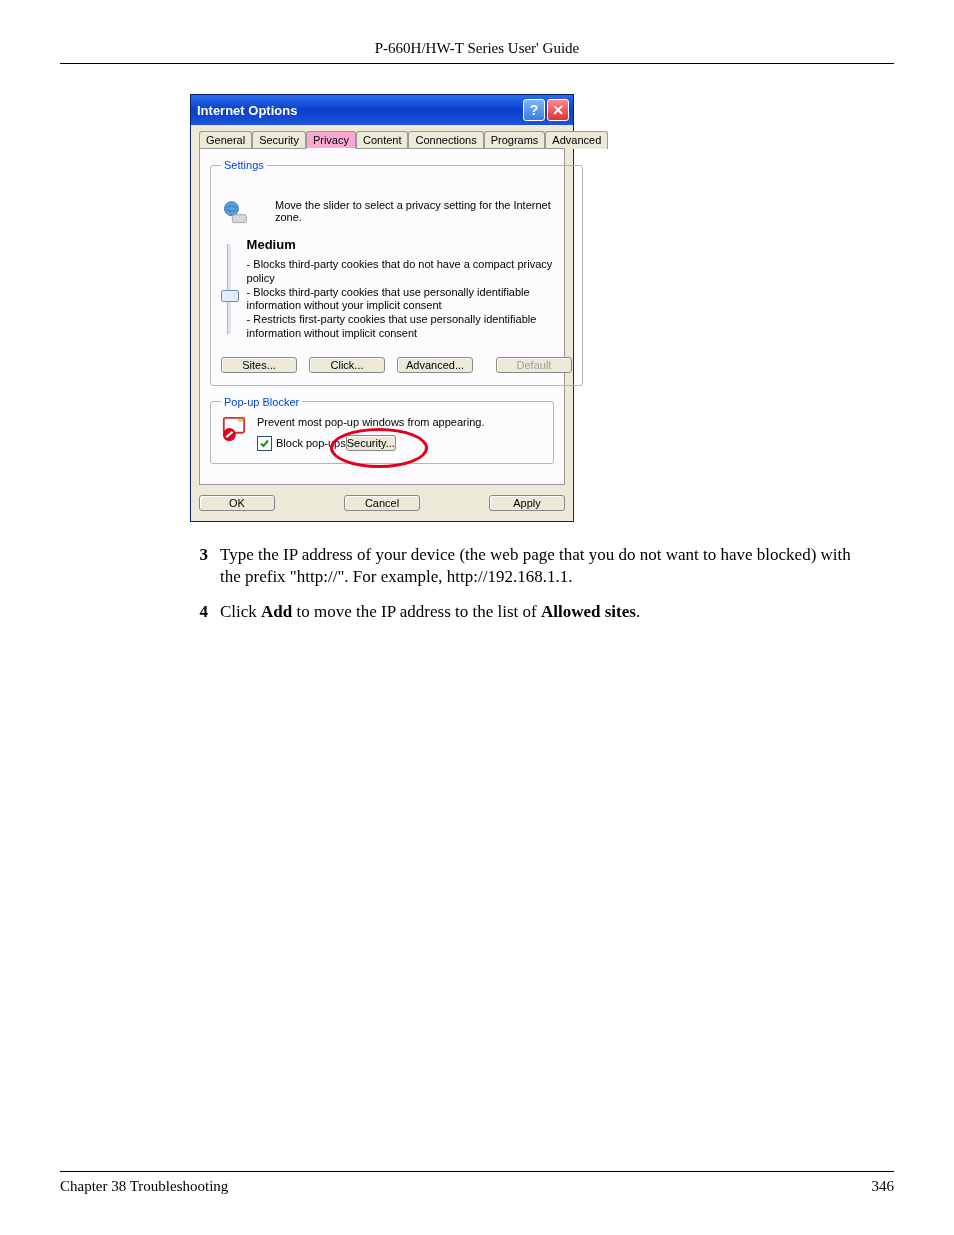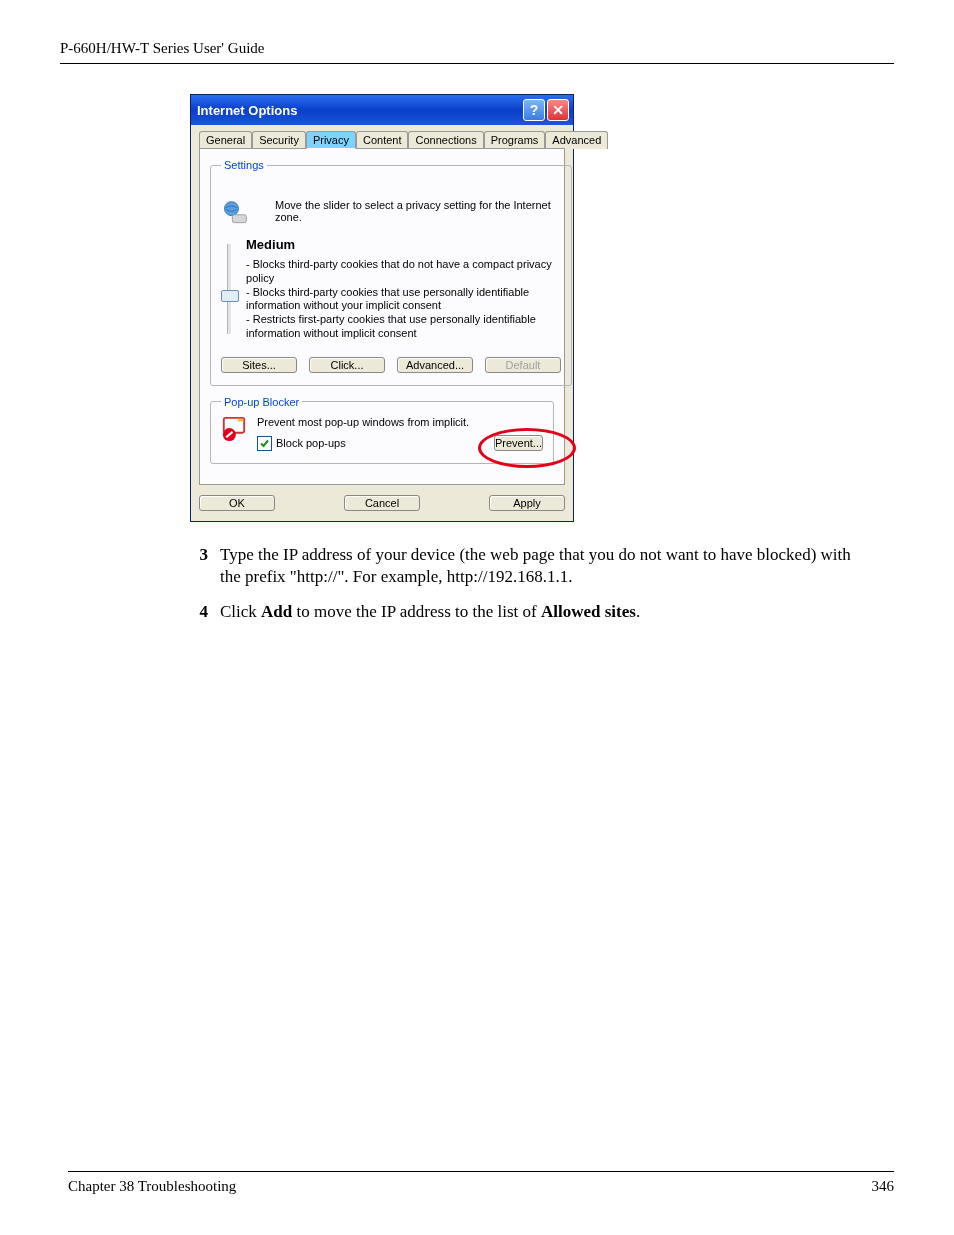--- a/index.html
+++ b/index.html
@@ -6,21 +6,21 @@
     font-family: "Times New Roman", Times, serif;
     font-size: 16px;
     color: #000;
     background: #fff;
     margin: 0;
     padding: 40px 60px;
     width: 954px;
     box-sizing: border-box;
   }
   .page-head {
-    text-align: left;
+    text-align: center;
     font-size: 15px;
     padding-bottom: 6px;
     border-bottom: 1.5px solid #000;
     margin-bottom: 30px;
   }
   .figure-area {
     margin-left: 130px;
     width: 640px;
   }
   .figure-caption {
@@ -80,21 +80,21 @@
     border: 1px solid #999;
     border-bottom: none;
     background: #ece9d8;
     font-size: 11px;
     margin-right: 0;
     position: relative;
     border-top-left-radius: 3px;
     border-top-right-radius: 3px;
   }
   .tab.active {
-    background: #7dd3fc;
+    background: #f9a8d4;
     z-index: 3;
     border-bottom: 1px solid #fcfcfe;
   }
   .tab-panel {
     border: 1px solid #999;
     background: #fcfcfe;
     padding: 10px;
     position: relative;
     z-index: 1;
   }
@@ -157,34 +157,33 @@
   .xp-btn {
     font: 11px Tahoma, Arial, sans-serif;
     padding: 1px 0;
     width: 74px;
     text-align: center;
     background: #ece9d8;
     border: 1px solid #888;
     border-radius: 3px;
     box-shadow: inset 1px 1px #fff;
   }
-  .xp-btn.disabled { color: #a0a0a0; }
+  .xp-btn.disabled { color: #a0a0a0; margin-left: 11px; }
   .popup-row {
     display: flex;
     gap: 10px;
     align-items: flex-start;
   }
   .popup-icon {
     width: 26px; height: 26px;
   }
   .popup-right { flex: 1; }
   .checkbox-row {
     display: flex;
     align-items: center;
-    justify-content: space-between;
     margin-top: 8px;
   }
   .chk {
     display: inline-flex;
     align-items: center;
     gap: 4px;
   }
   .chk .box {
     width: 13px; height: 13px;
     border: 1px solid #1c5180;
@@ -222,21 +221,21 @@
     margin-bottom: 12px;
     font-size: 17px;
     line-height: 1.35;
   }
   .num-item .num { font-weight: bold; width: 18px; text-align: right; }
   .num-item .txt { flex: 1; }
 
   .page-foot {
     position: fixed;
     bottom: 40px;
-    left: 68px;
+    left: 60px;
     right: 60px;
     display: flex;
     justify-content: space-between;
     font-size: 15px;
     border-top: 1.5px solid #000;
     padding-top: 6px;
   }
 </style>
 </head>
 <body>
@@ -309,32 +308,32 @@
           <div class="popup-row">
             <span class="popup-icon">
               <svg viewBox="0 0 28 28">
                 <rect x="3" y="2" width="22" height="16" rx="2" fill="#fff" stroke="#c33" stroke-width="2"></rect>
                 <rect x="18" y="3" width="6" height="3" fill="#f0c040"></rect>
                 <circle cx="9" cy="20" r="7" fill="#e2001a"></circle>
                 <rect x="4.5" y="18.8" width="9" height="2.4" fill="#fff" transform="rotate(-40 9 20)"></rect>
               </svg>
             </span>
             <div class="popup-right">
-              <div>Prevent most pop-up windows from implicit.</div>
+              <div>Prevent most pop-up windows from appearing.</div>
               <div class="checkbox-row">
                 <span class="chk">
                   <span class="box">
                     <svg viewBox="0 0 11 11">
                         <path d="M2 5.5 L4.5 8 L9 2.5" stroke="#1a8f1a" stroke-width="2" fill="none"></path>
                       </svg>
                   </span>
                   <span>Block pop-ups</span>
                 </span>
                 <span class="red-oval">
-                  <span class="xp-btn">Prevent...</span>
+                  <span class="xp-btn">Security...</span>
                 </span>
               </div>
             </div>
           </div>
         </fieldset>
 
       </div>
 
       <div class="dlg-btn-row">
         <span class="xp-btn">OK</span>

